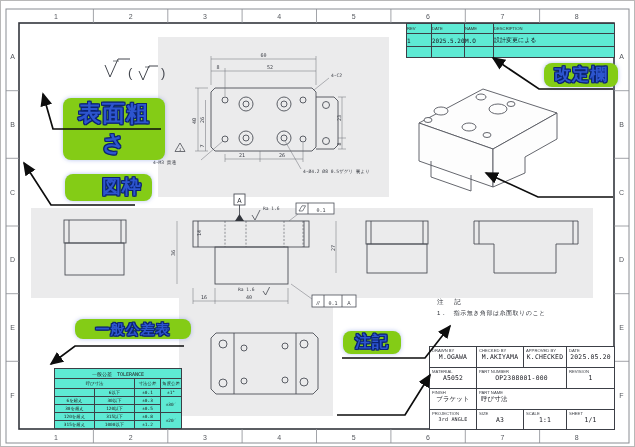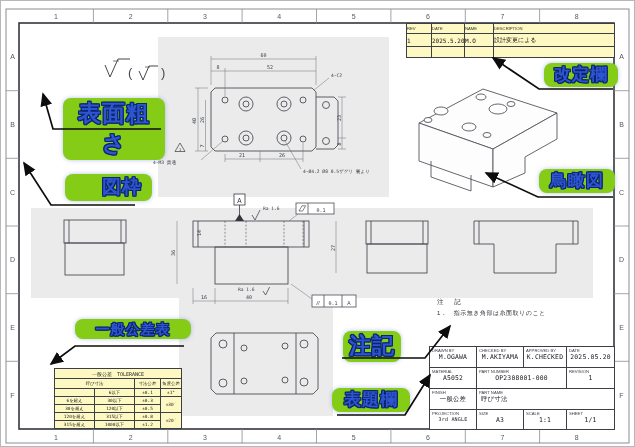--- a/index.html
+++ b/index.html
@@ -1,21 +1,21 @@
 <!DOCTYPE html>
 <html><head>
 <meta charset="utf-8">
 <style>
   html,body{margin:0;padding:0;background:#fff;}
   .stage{position:relative;width:635px;height:447px;background:#ffffff;border:1px solid #b8b8b8;
          overflow:hidden;font-family:"Liberation Sans",sans-serif;box-sizing:border-box;}
   .gray{position:absolute;background:#ebebec;}
   svg.layer{position:absolute;left:0;top:0;}
   
-  table.sheet{position:absolute;border-collapse:collapse;table-layout:fixed;background:#fef9c3;}
+  table.sheet{position:absolute;border-collapse:collapse;table-layout:fixed;background:#5eead4;}
   table.sheet td,table.sheet th{border:0.8px solid #3c3f46;padding:0;margin:0;overflow:hidden;white-space:nowrap;}
   .rev-h{font-size:4.2px;color:#333;text-align:left;padding:0 2px;font-weight:normal;}
   .rev-v{font-size:6px;font-family:"DejaVu Sans Mono",monospace;color:#15161d;text-align:left;padding:0 3px;}
   .tb-cell{vertical-align:top;background:#fff;}
   .tb-l{font-size:4.2px;color:#3a3d44;padding:0.5px 2px;text-align:left;line-height:1.2;}
   .tb-v{font-size:6.4px;font-family:"DejaVu Sans Mono",monospace;color:#15161d;text-align:center;letter-spacing:.2px;line-height:1.5;}
   .tol-title{font-size:5px;color:#222;text-align:center;font-family:"DejaVu Sans Mono",monospace;}
   .tol-h{font-size:4.4px;color:#222;text-align:center;font-weight:normal;}
   .tol-c{font-size:4.4px;color:#222;text-align:center;font-family:"DejaVu Sans Mono",monospace;}
   
@@ -350,21 +350,21 @@
             <div class="tb-v">OP2308001-000</div>
           </td>
       <td class="tb-cell">
             <div class="tb-l">REVISION</div>
             <div class="tb-v">1</div>
           </td>
     </tr>
     <tr style="height:21px">
       <td class="tb-cell">
             <div class="tb-l">FINISH</div>
-            <div class="tb-v">一般公差</div>
+            <div class="tb-v">ブラケット</div>
           </td>
       <td class="tb-cell" colspan="3">
             <div class="tb-l">PART NAME</div>
             <div class="tb-v" style="text-align:left;padding-left:4px;">呼び寸法</div>
           </td>
     </tr>
     <tr style="height:20px">
       <td class="tb-cell">
             <div class="tb-l">PROJECTION</div>
             <div class="tb-v" style="font-size:5px;">3rd ANGLE</div>
@@ -433,24 +433,22 @@
     </table>
 
   <div class="notes" style="left:436px;top:297px;width:170px;">
     <div class="nh">注　記</div>
     <div class="nl">1．　指示無き角部は糸面取りのこと</div>
   </div>
 
   <div class="callout" style="left:62px;top:97px;width:92px;font-size:23px;">表面粗さ</div>
   <div class="callout" style="left:64px;top:173px;width:50px;font-size:19px;padding-left:32px;">図枠</div>
   <div class="callout" style="left:543px;top:62px;width:64px;font-size:17px;">改定欄</div>
-  <div class="callout" style="left:538px;top:168px;width:66px;font-size:17px;">鳥瞰図</div>
   <div class="callout" style="left:74px;top:318px;width:106px;font-size:14px;">一般公差表</div>
-  <div class="callout" style="left:342px;top:330px;width:48px;font-size:22px;">注記</div>
-  <div class="callout" style="left:331px;top:387px;width:68px;font-size:17px;">表題欄</div>
+  <div class="callout" style="left:342px;top:330px;width:48px;font-size:16px;">注記</div>
 
   <svg class="layer" width="635" height="447" style="pointer-events:none;">
     <defs>
       <marker id="ah" markerWidth="9" markerHeight="8" refX="7" refY="3.5" orient="auto">
         <path d="M0,0 L8,3.5 L0,7 Z" fill="#0d0d0d"></path>
       </marker>
     </defs>
     <g stroke="#0d0d0d" stroke-width="1.7" fill="none">
       <path d="M160,128 L52,128 L42,93" marker-end="url(#ah)"></path>
       <path d="M134,204 L50,204 L23,162" marker-end="url(#ah)"></path>

